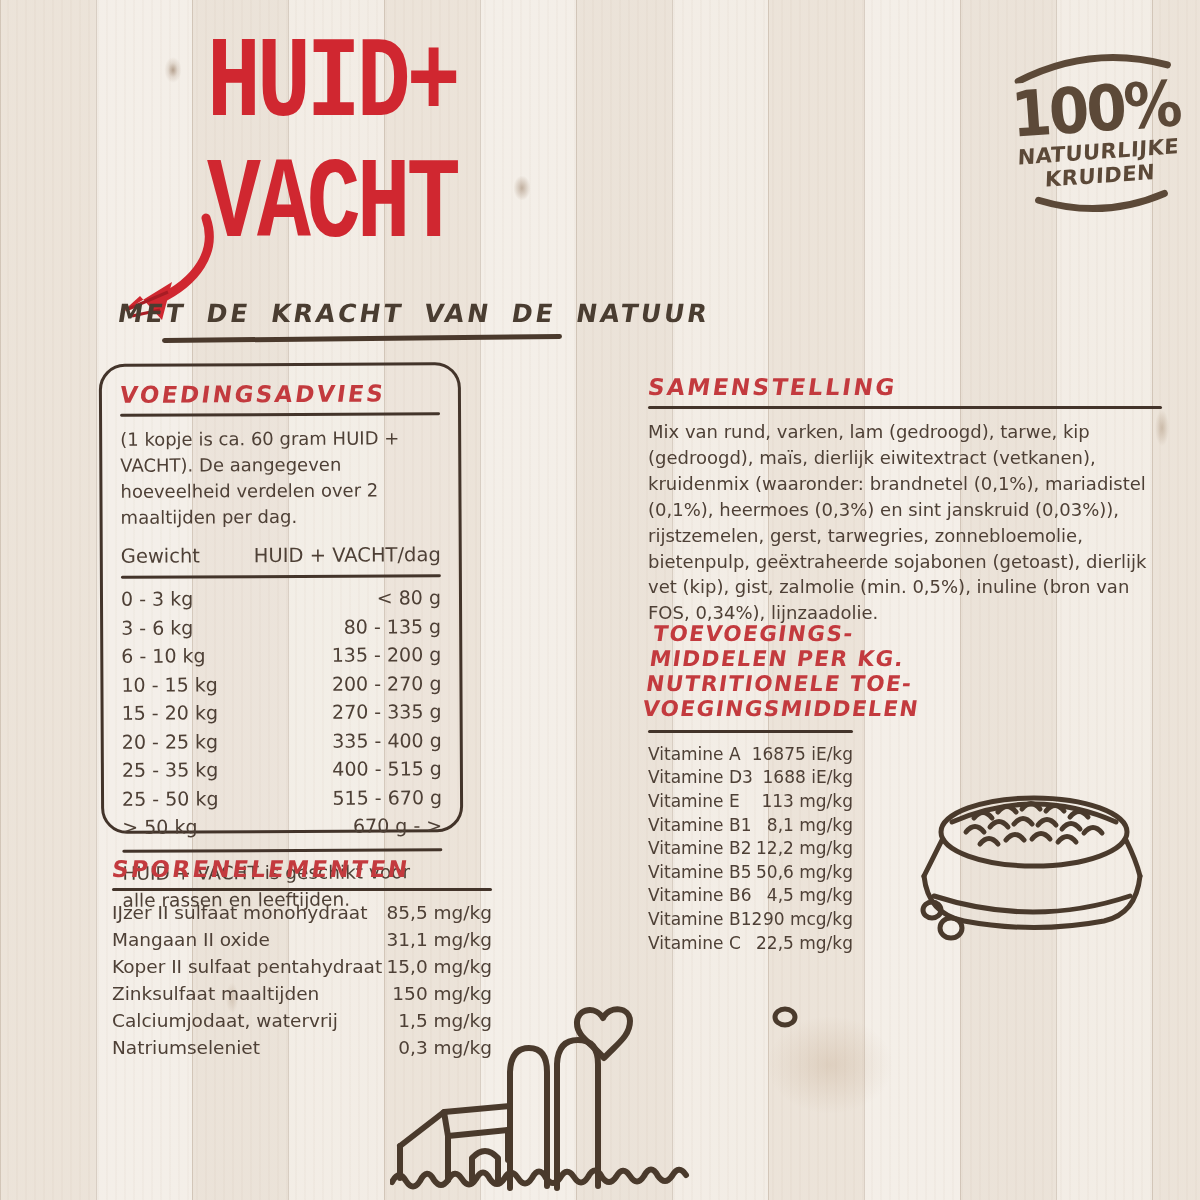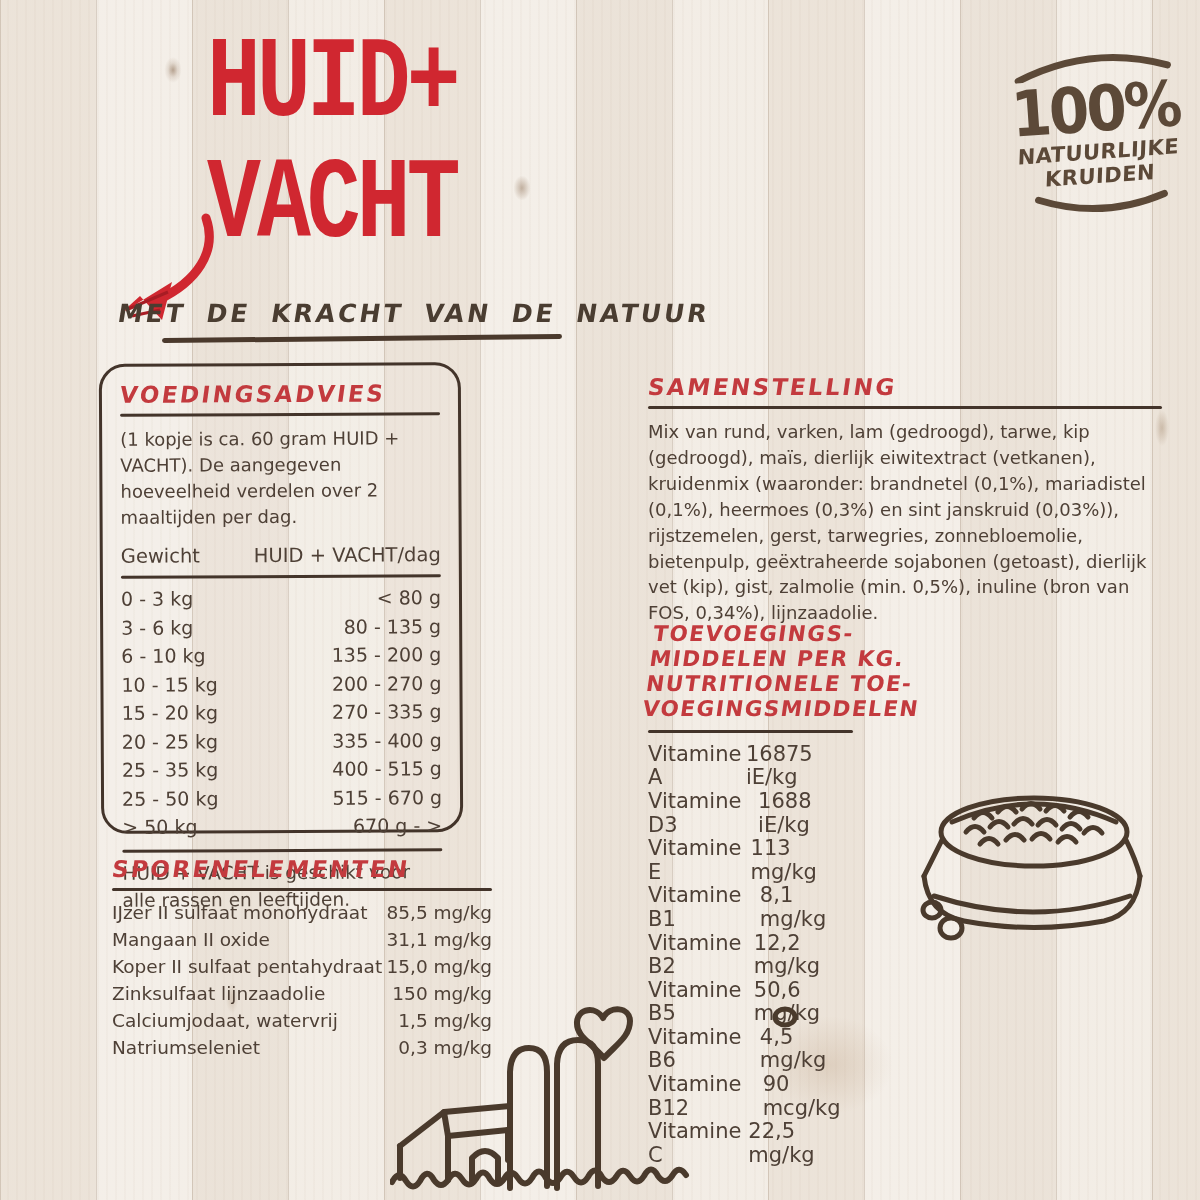--- a/index.html
+++ b/index.html
@@ -76,21 +76,21 @@
   .composition .hline{margin:6px 0 10px;}
 
   
   .additives{left:648px;top:622px;width:215px;}
   .additives-header{
     display:inline-block;font-weight:bold;color:var(--red-header);
     font-size:21.5px;letter-spacing:1.5px;line-height:1.16;
     transform:skewX(-8deg);white-space:pre-line;
   }
   .additives .hline{margin:8px 0 10px;width:205px;}
-  .vit-row{display:flex;justify-content:space-between;font-size:21px;line-height:23.6px;width:205px;}
+  .vit-row{display:flex;justify-content:space-between;font-size:17px;line-height:23.6px;width:205px;}
 
   svg{display:block;}
 </style>
 </head>
 <body>
 
 <div class="canvas">
 
   <div class="abs" style="left:207px;top:32px;font-family:Liberation Mono, monospace;">
     <div class="title-line">HUID+</div>
@@ -192,21 +192,21 @@
           <span>Mangaan II oxide</span>
           <span>31,1 mg/kg</span>
         </div>
 
         <div class="kv-row">
           <span>Koper II sulfaat pentahydraat</span>
           <span>15,0 mg/kg</span>
         </div>
 
         <div class="kv-row">
-          <span>Zinksulfaat lijnzaadolie</span>
+          <span>Zinksulfaat maaltijden</span>
           <span>150 mg/kg</span>
         </div>
 
         <div class="kv-row">
           <span>Calciumjodaat, watervrij</span>
           <span>1,5 mg/kg</span>
         </div>
 
         <div class="kv-row">
           <span>Natriumseleniet</span>

